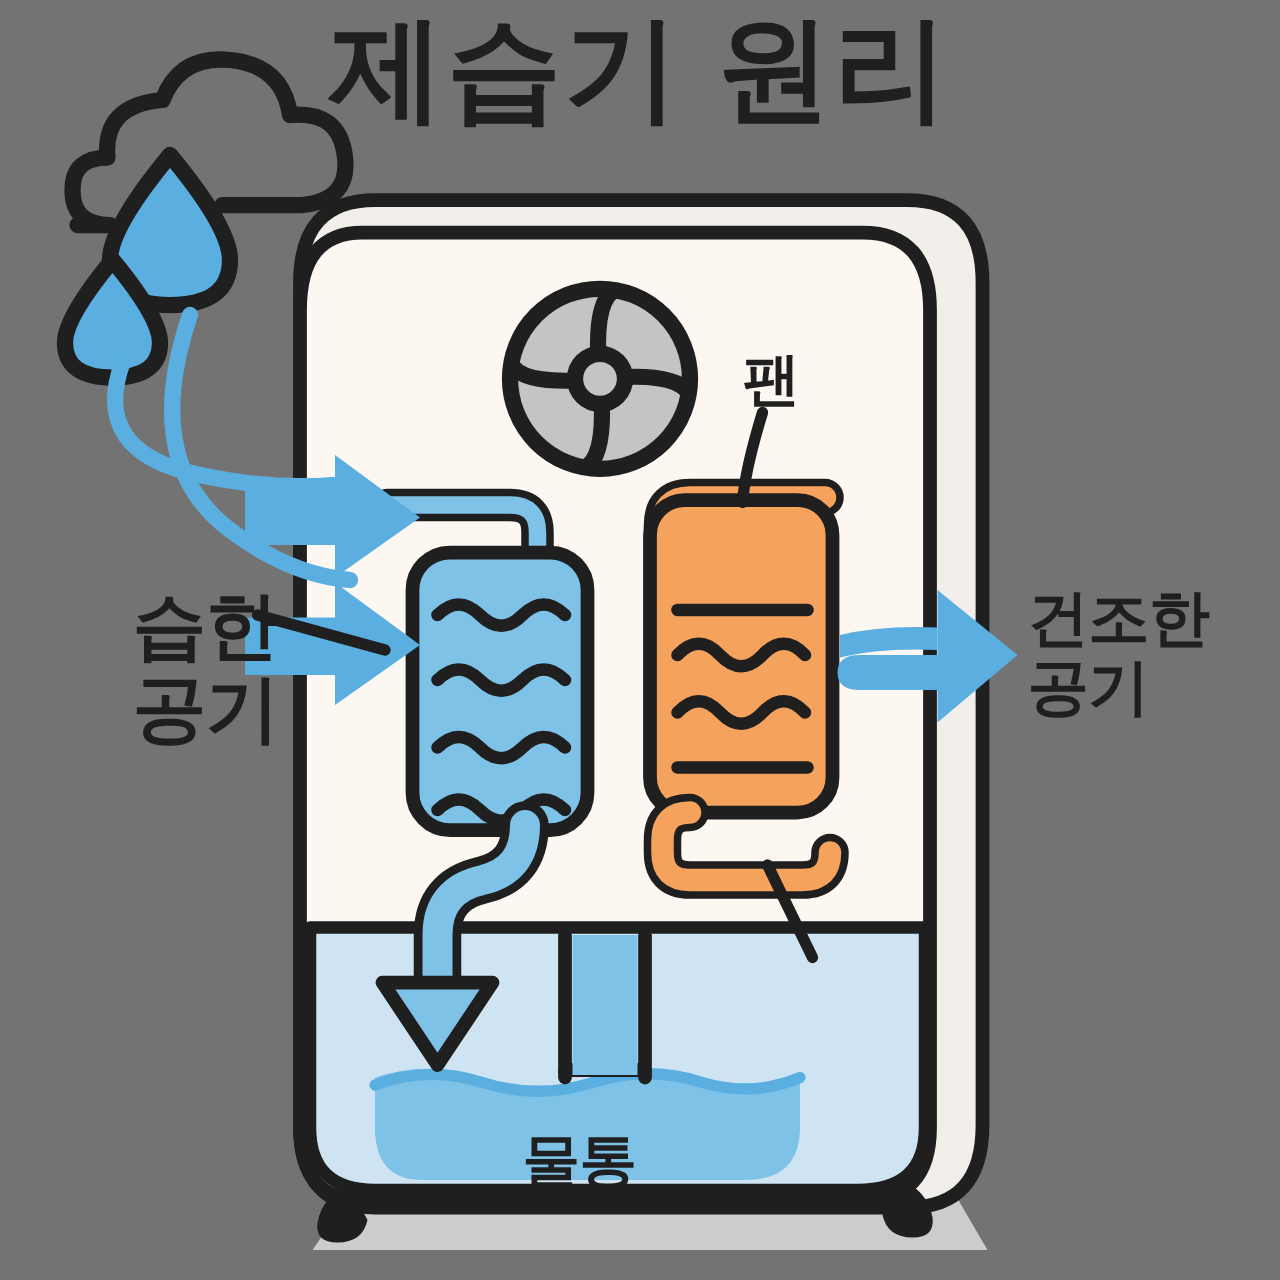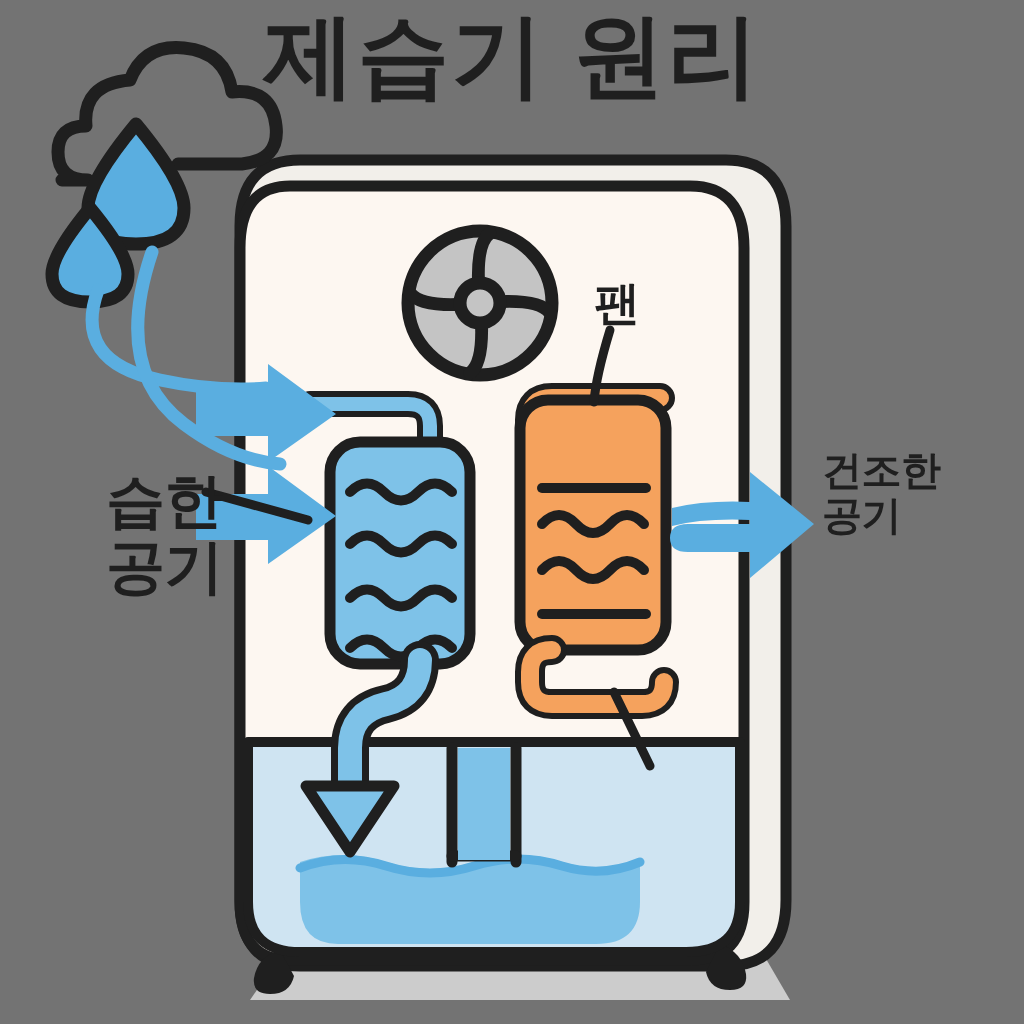--- a/index.html
+++ b/index.html
@@ -41,22 +41,22 @@
   }
   #label-humid-air {
     left: 82px;
     top: 468px;
     font-size: 59px;
     text-align: left;
     margin-left: 24px;
   }
   #label-dry-air {
     left: 822px;
-    top: 448px;
-    font-size: 40px;
+    top: 468px;
+    font-size: 49px;
     text-align: left;
   }
   #label-fan {
     left: 594px;
     top: 278px;
     font-size: 46px;
   }
   #label-condenser {
     left: 560px;
     top: 768px;
@@ -181,14 +181,15 @@
       <path d="M614 692 L650 766" fill="none" stroke="#1f1f1f" stroke-width="9" stroke-linecap="round"></path>
     </g>
   </svg>
 
   <div class="lbl" id="page-title">제습기 원리</div>
   <div class="lbl" id="label-humid-air">습한
 공기</div>
   <div class="lbl" id="label-dry-air">건조한
 공기</div>
   <div class="lbl" id="label-fan">팬</div>
+  <div class="lbl" id="label-water-tank">물통</div>
 
 </div>
 
 </body></html>

